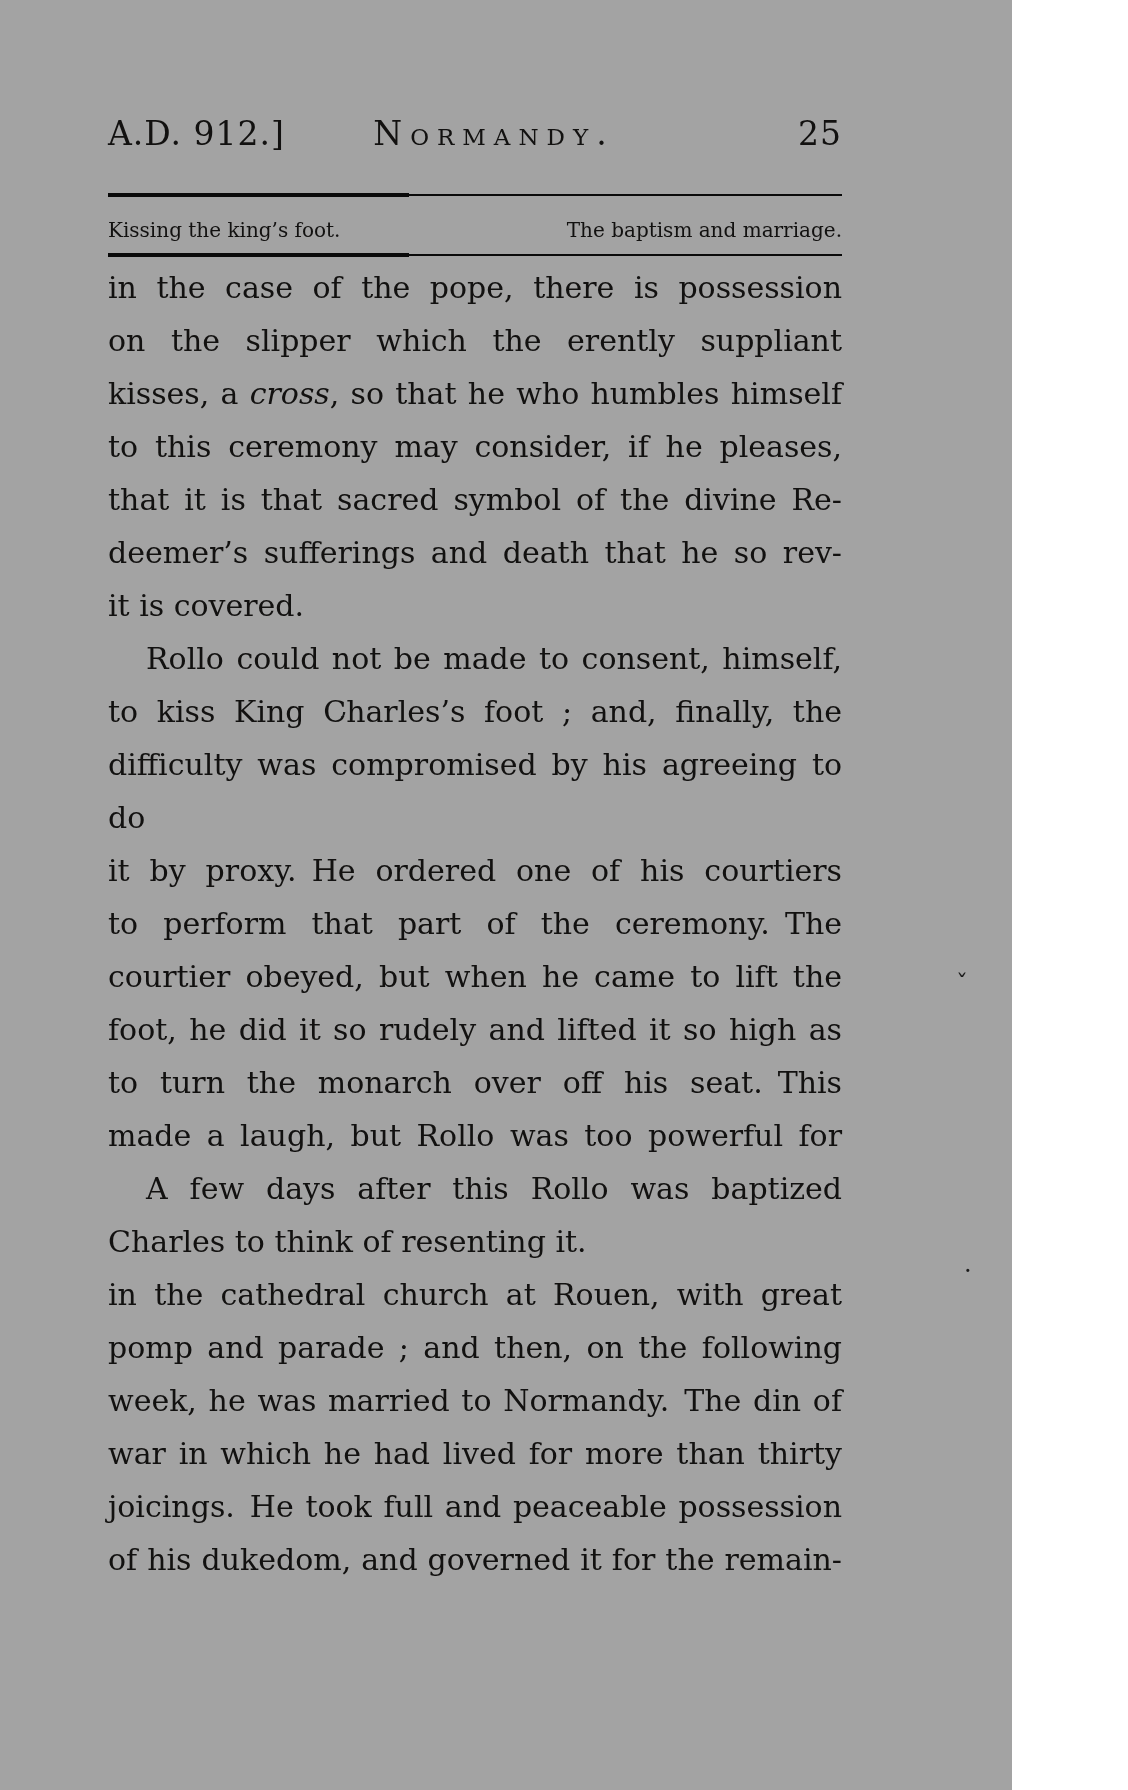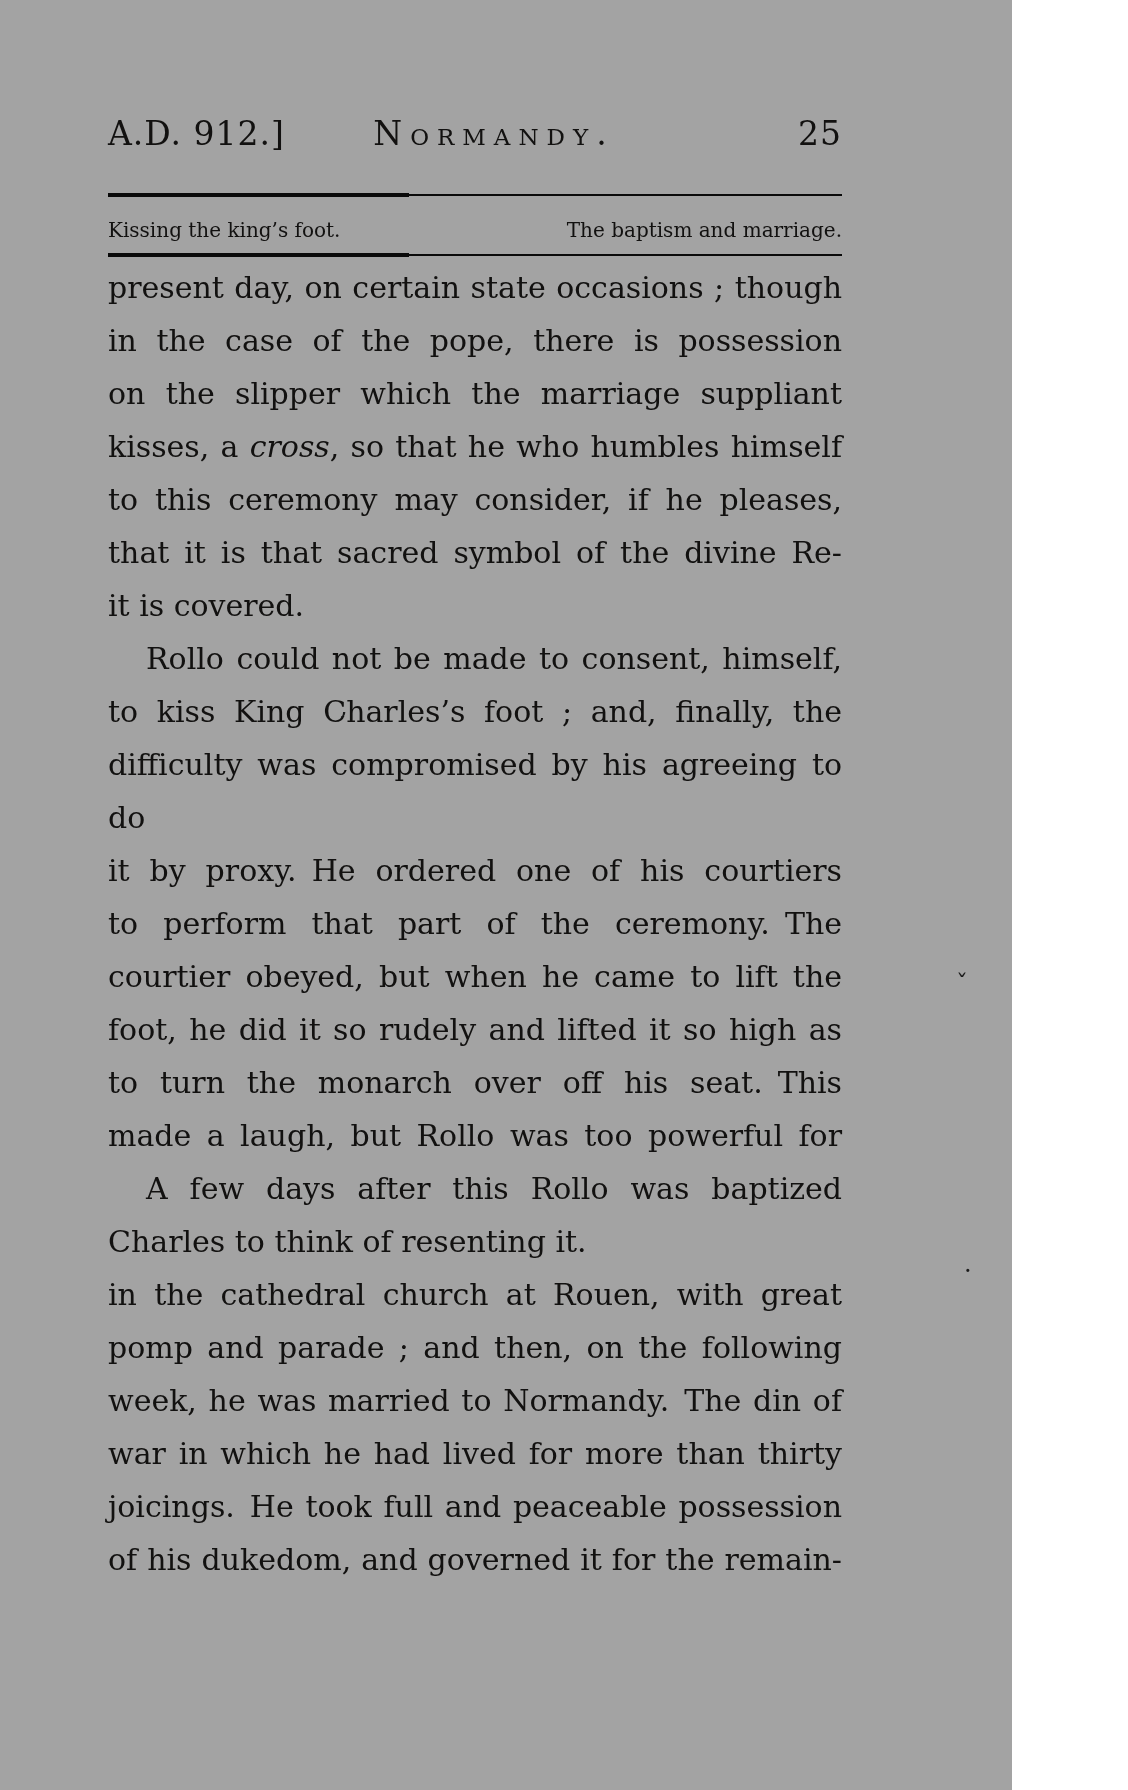--- a/index.html
+++ b/index.html
@@ -101,26 +101,26 @@
     <span>Kissing the king’s foot.</span>
     <span>The baptism and marriage.</span>
   </div>
 
   <div class="rule rule-bottom">
     <span class="seg-thick"></span>
     <span class="seg-thin"></span>
   </div>
 
   <div class="body-text">
-      <div class="line">present day, on certain state occasions ; though</div>
       <div class="line">in the case of the pope, there is possession</div>
-      <div class="line">on the slipper which the marriage suppliant</div>
+      <div class="line">on the slipper which the erently suppliant</div>
       <div class="line">kisses, a <i>cross</i>, so that he who humbles himself</div>
       <div class="line">to this ceremony may consider, if he pleases,</div>
       <div class="line">that it is that sacred symbol of the divine Re-</div>
+      <div class="line">deemer’s sufferings and death that he so rev-</div>
       <div class="line endline">it is covered.</div>
       <div class="line indent">Rollo could not be made to consent, himself,</div>
       <div class="line">to kiss King Charles’s foot ; and, finally, the</div>
       <div class="line">difficulty was compromised by his agreeing to do</div>
       <div class="line">it by proxy. He ordered one of his courtiers</div>
       <div class="line">to perform that part of the ceremony. The</div>
       <div class="line">courtier obeyed, but when he came to lift the</div>
       <div class="line">foot, he did it so rudely and lifted it so high as</div>
       <div class="line">to turn the monarch over off his seat. This</div>
       <div class="line">made a laugh, but Rollo was too powerful for</div>

